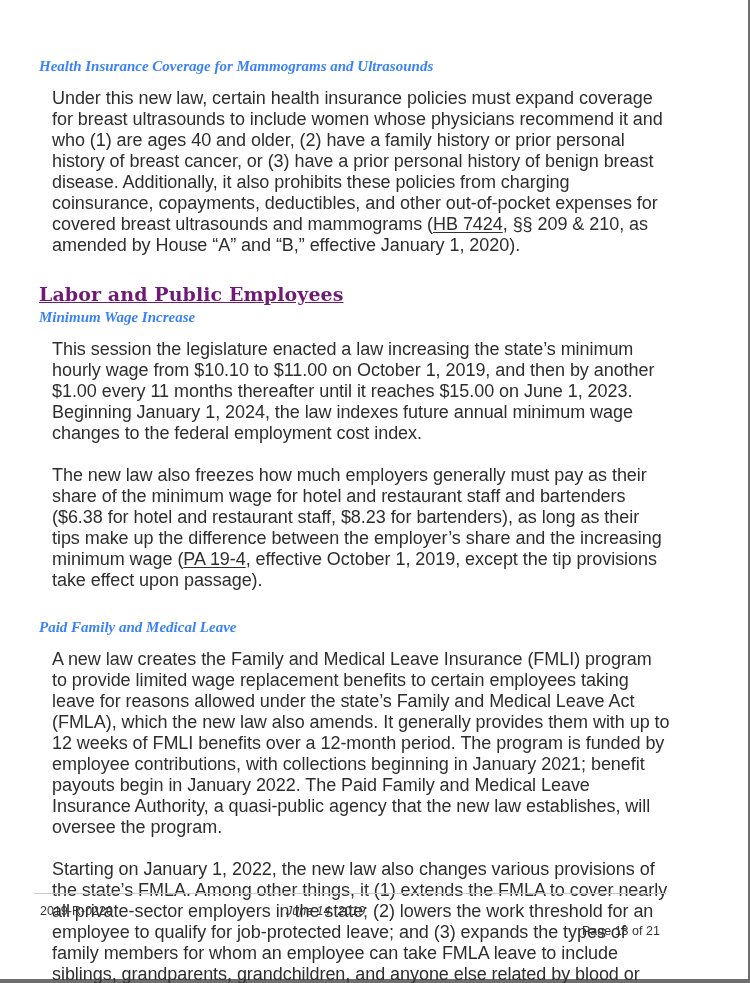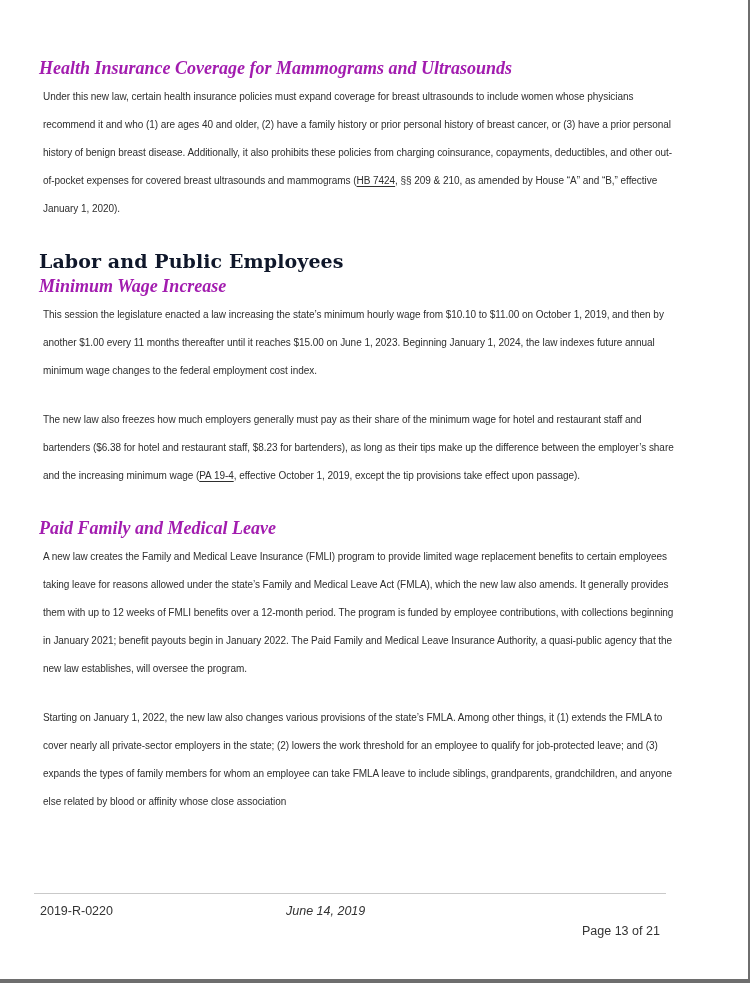--- a/index.html
+++ b/index.html
@@ -12,32 +12,32 @@
       background: #ffffff;
       border-right: 2px solid #6e6e6e;
       border-bottom: 4px solid #6e6e6e;
     }
     .content {
       position: absolute; left: 39px; top: 58px; width: 645px;
       color: #2b2b2b;
     }
     h2.section {
       font-family: "DejaVu Serif", "Liberation Serif", serif;
-      font-weight: bold; font-size: 19px; color: #0f172a;
-      margin: 0 0 4px 0; letter-spacing: 0.1px;
+      font-weight: bold; font-size: 19px; color: #701a75;
+      margin: 0 0 4px 0; letter-spacing: 0.1px; text-decoration: underline;
     }
     h3.sub {
       font-family: "Liberation Serif", "DejaVu Serif", serif;
-      font-weight: bold; font-style: italic; font-size: 18px; color: #a21caf;
+      font-weight: bold; font-style: italic; font-size: 15px; color: #3b82f6;
       margin: 0 0 2px 0;
     }
     p.body {
       font-family: "Liberation Sans", sans-serif;
-      font-size: 10px; line-height: 28px; color: #2e2e2e;
-      margin: 4px; letter-spacing: -0.05px;
+      font-size: 18px; line-height: 21px; color: #2e2e2e;
+      margin: 13px; letter-spacing: -0.05px;
     }
     a.cite { color: #2e2e2e; text-decoration: underline; text-underline-offset: 2px; }
     .footer-line {
       position: absolute; left: 34px; top: 893px; width: 632px; height: 1px; background: #c9c9c9;
     }
     .footer {
       position: absolute; left: 40px; top: 904px; width: 620px;
       font-family: "Liberation Sans", sans-serif; font-size: 12.5px; color: #333;
     }
     .footer span { position: absolute; top: 0; white-space: nowrap; }

